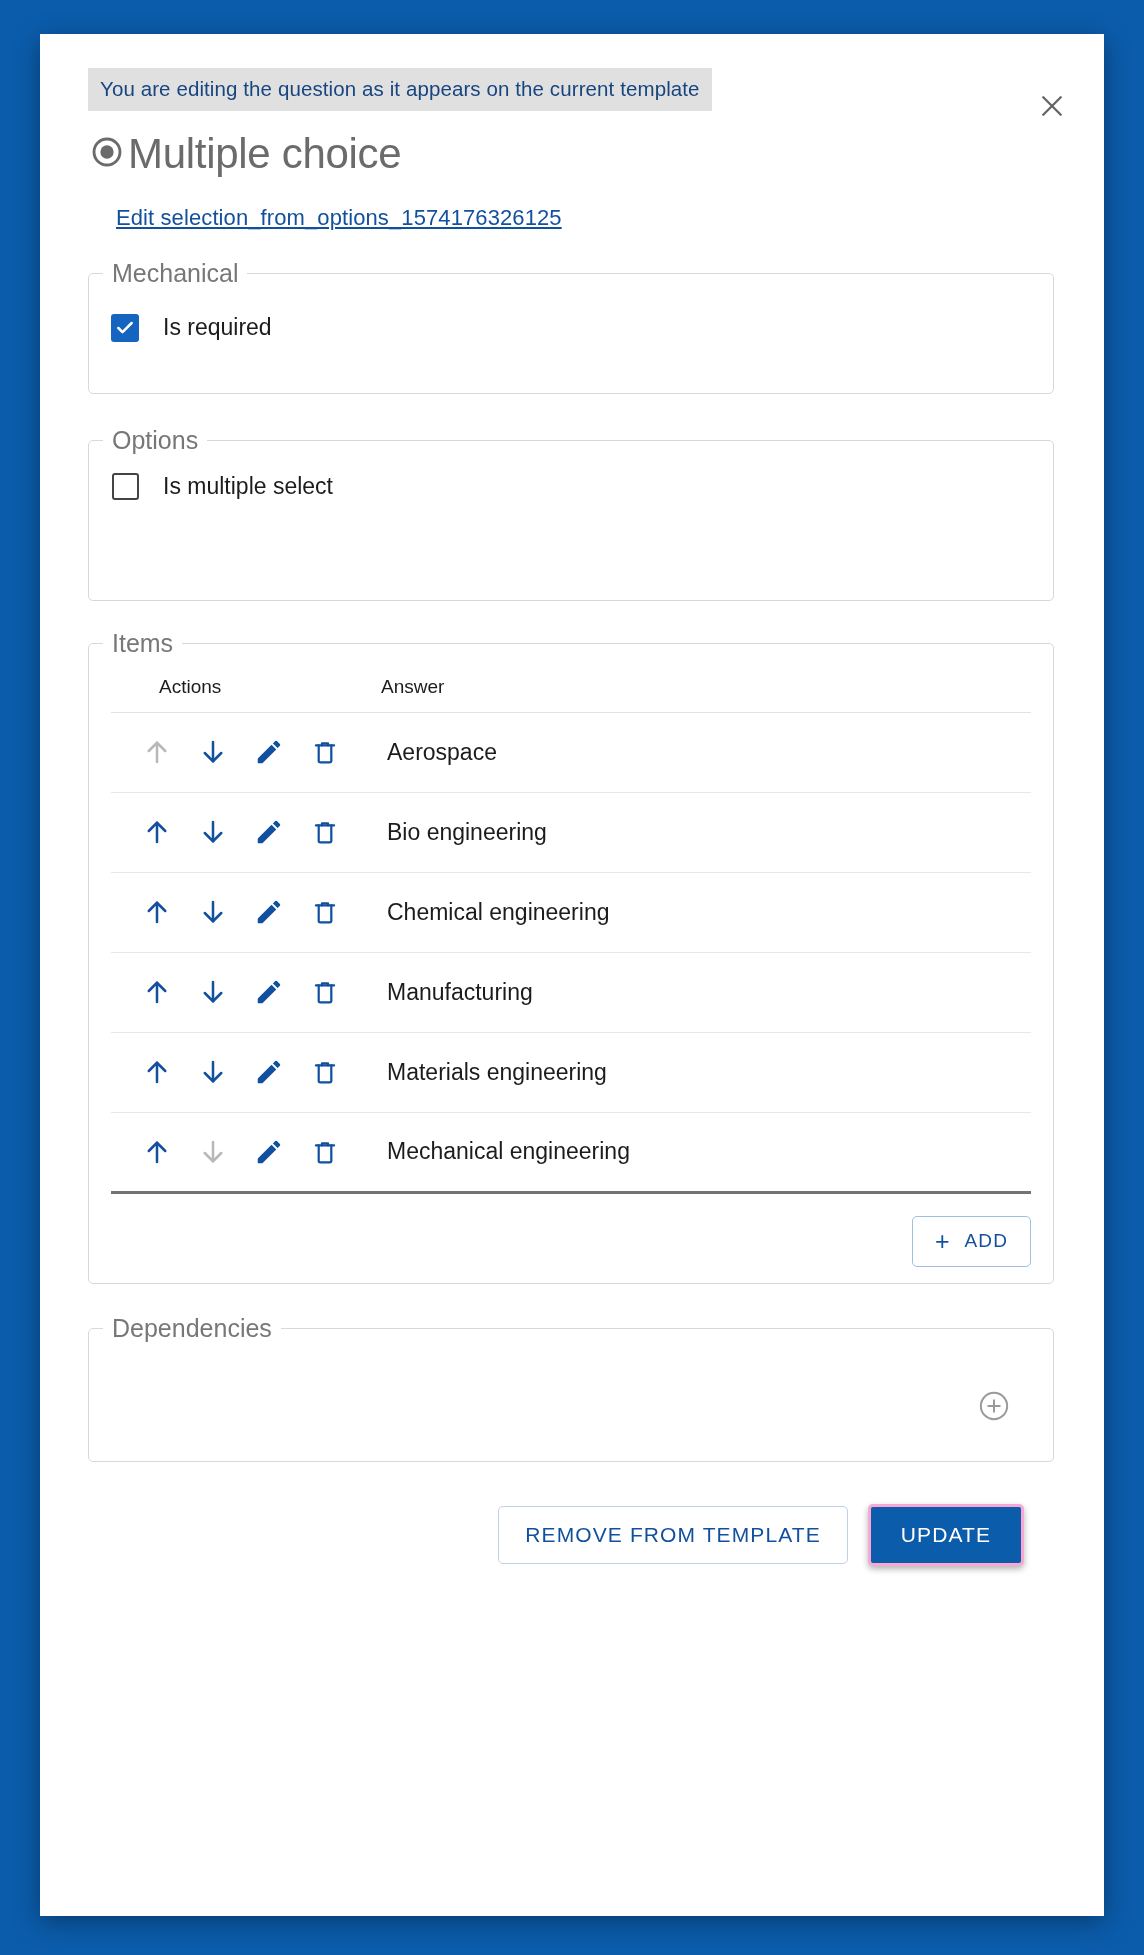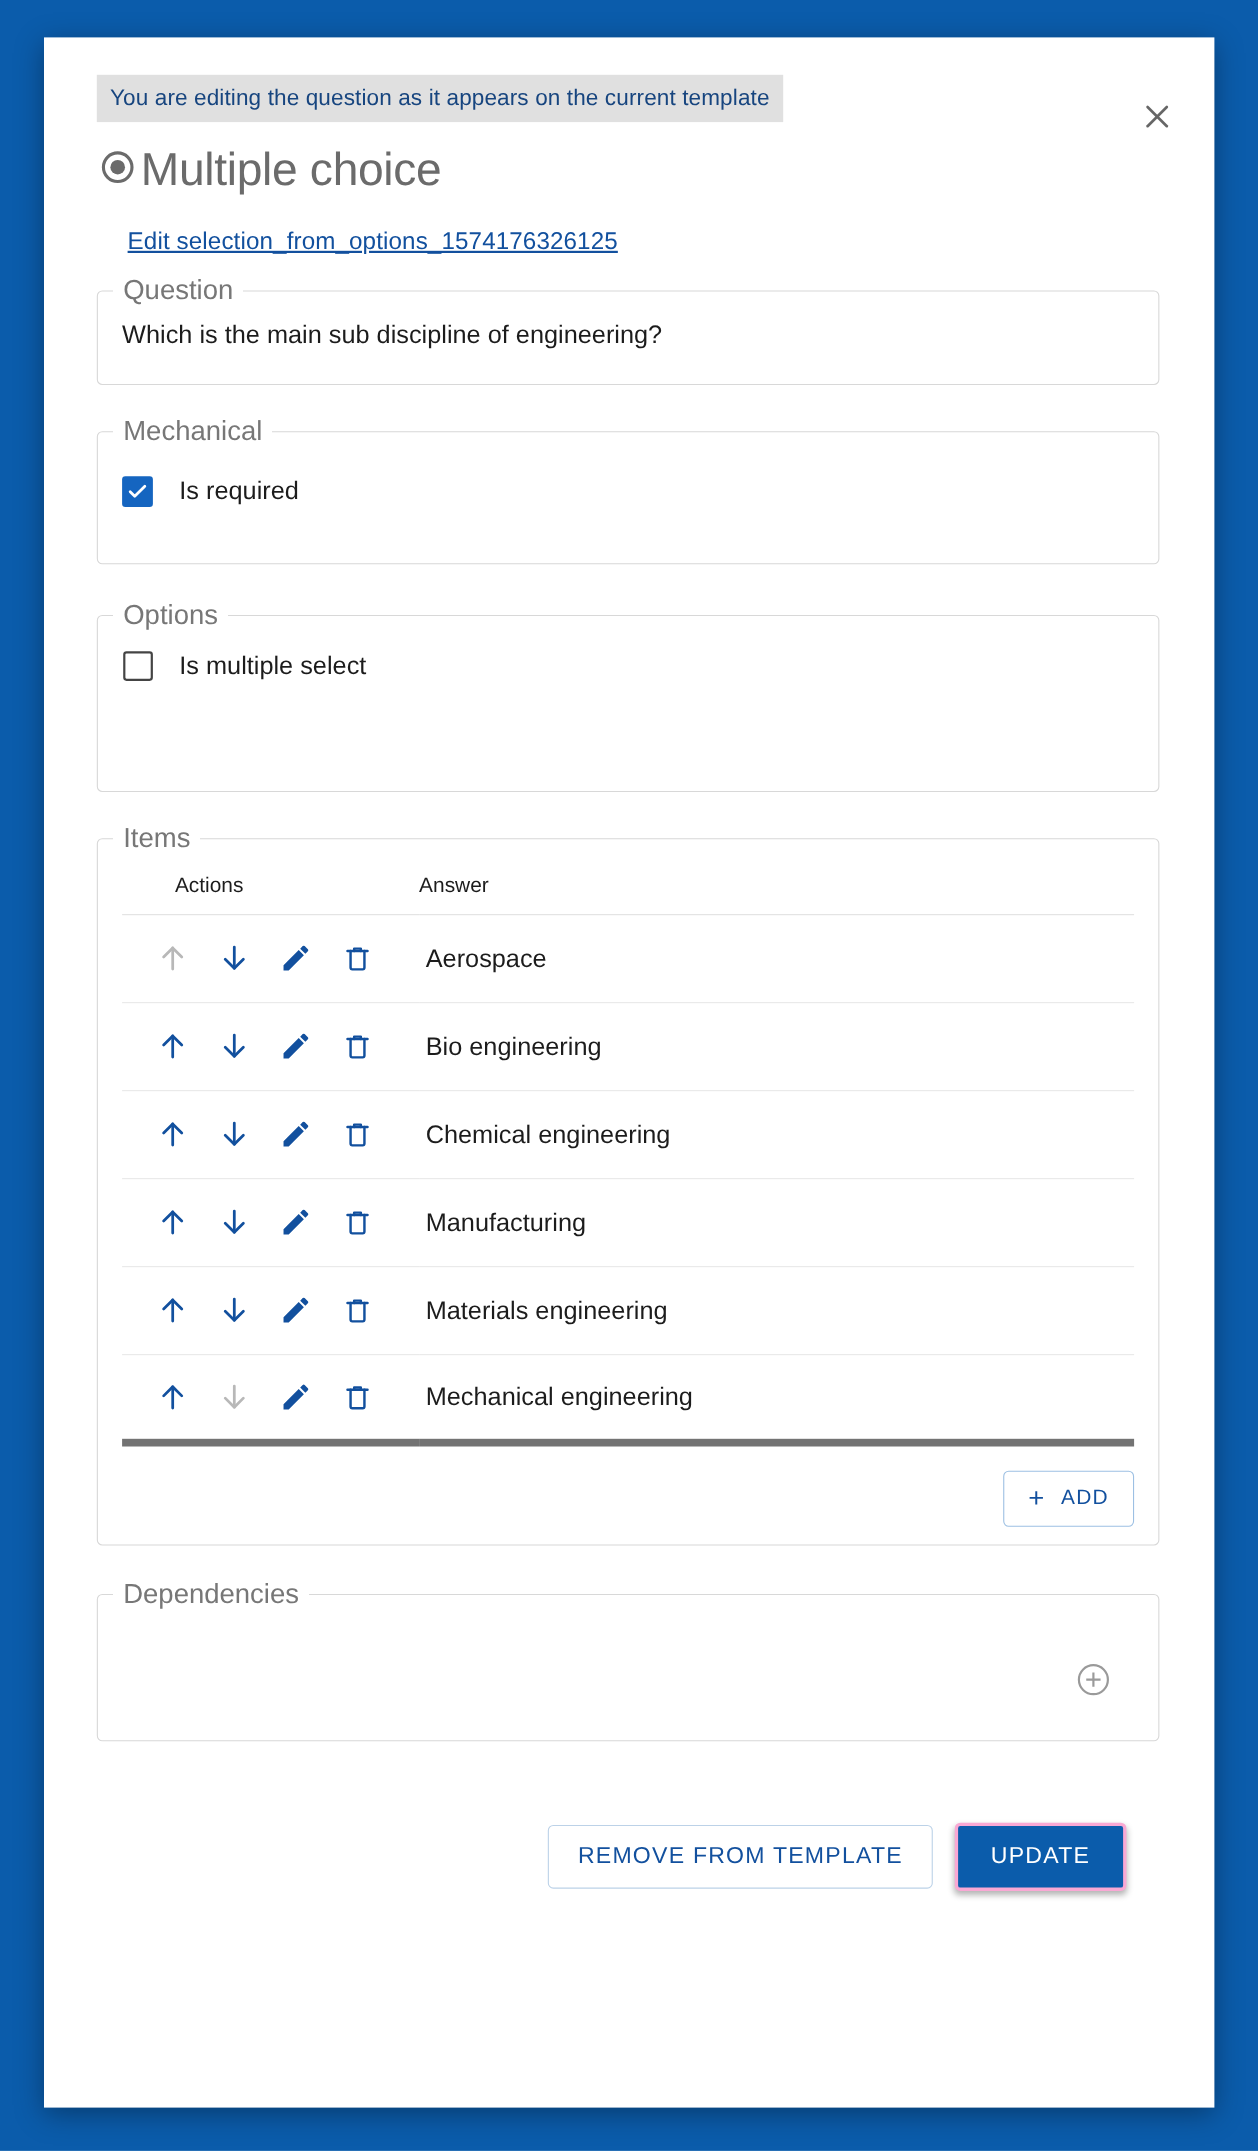--- a/index.html
+++ b/index.html
@@ -171,21 +171,21 @@
     padding: 12px 0 14px 0;
     border-bottom: 1px solid #e2e2e2;
   }
   th.th-actions { width: 270px; padding-left: 48px !important; }
   table.items td {
     border-bottom: 1px solid #e8e8e8;
     padding: 0;
     height: 80px;
     vertical-align: middle;
   }
-  tr.item-row:last-child td { border-bottom: 7px solid #737373; }
+  tr.item-row:last-child td { border-bottom: 3px solid #737373; }
   td.actions-cell { width: 270px; }
   .act-group { display: flex; align-items: center; padding-left: 18px; }
   .icon-btn {
     width: 56px; height: 56px;
     display: flex; align-items: center; justify-content: center;
     cursor: pointer;
     color: #12509e;
   }
   .icon-btn.disabled { color: #b8b8b8; cursor: default; }
   .icon-btn svg { display: block; }
@@ -234,21 +234,20 @@
     gap: 20px;
     padding: 42px 40px 0 0;
   }
   .btn {
     font-family: "Liberation Sans", sans-serif;
     font-size: 21px;
     letter-spacing: 1.1px;
     border-radius: 5px;
     cursor: pointer;
     padding: 16px 26px;
-    margin-top: 32px;
   }
   #remove-btn {
     border: 1px solid #bcd2e8;
     background: #ffffff;
     color: #12509e;
   }
   #update-btn {
     border: 3px solid #f9a8d4;
     background: #0b5cab;
     color: #ffffff;
@@ -280,24 +279,20 @@
         <svg width="38" height="38" viewBox="0 0 24 24" fill="none" stroke="#6b6b6b" stroke-width="1.8">
           <circle cx="12" cy="12" r="8.2"></circle>
           <circle cx="12" cy="12" r="4.2" fill="#6b6b6b" stroke="none"></circle>
         </svg>
       </span>
       <span id="title-text">Multiple choice</span>
     </div>
 
     <a id="edit-link">Edit selection_from_options_1574176326125</a>
 
-    <fieldset class="sect" id="q-sect">
-      <legend>Question</legend>
-      <div id="q-text">Which is the main sub discipline of engineering?</div>
-    </fieldset>
 
     <fieldset class="sect" id="c-sect">
       <legend>Mechanical</legend>
       <div class="cbrow">
         <span class="cb-checked">
           <svg width="22" height="20" viewBox="0 0 24 24" fill="none" stroke="#ffffff" stroke-width="3" stroke-linecap="round" stroke-linejoin="round">
             <polyline points="20 6 9 17 4 12"></polyline>
           </svg>
         </span>
         <span class="lbl">Is required</span>

